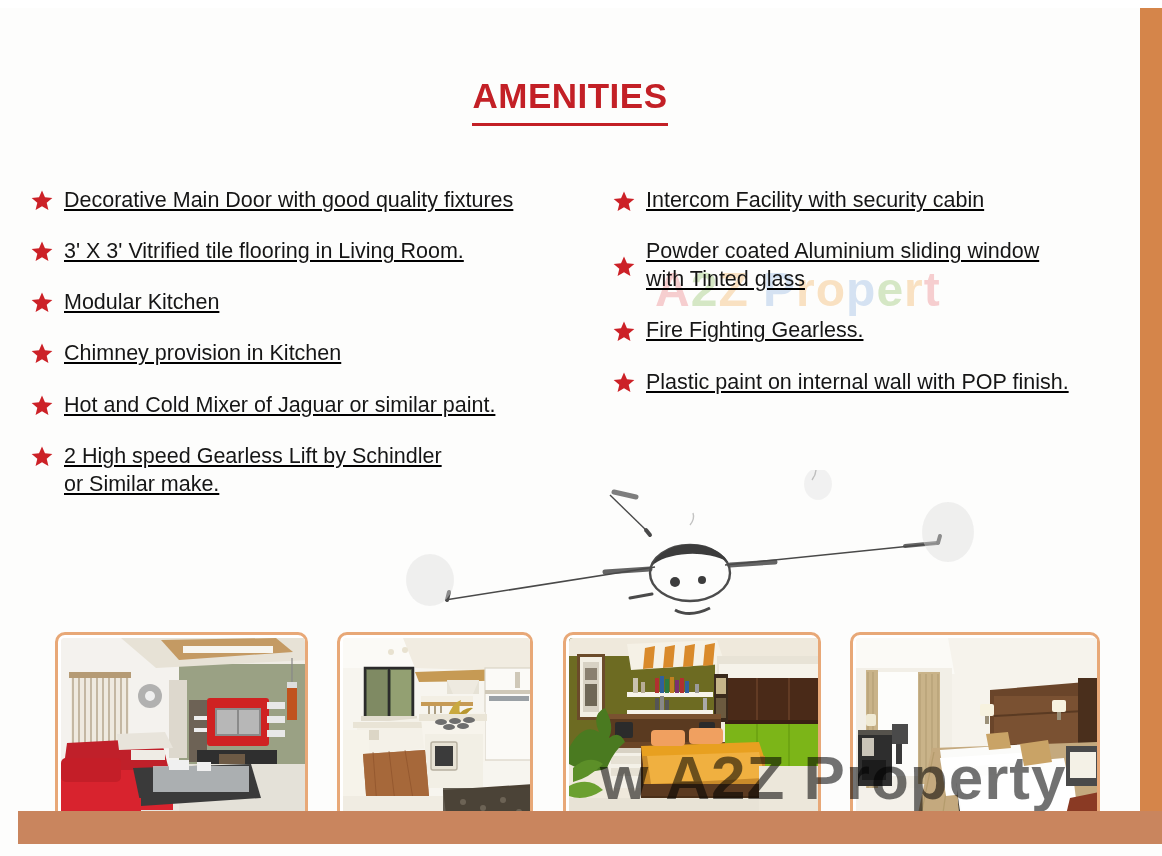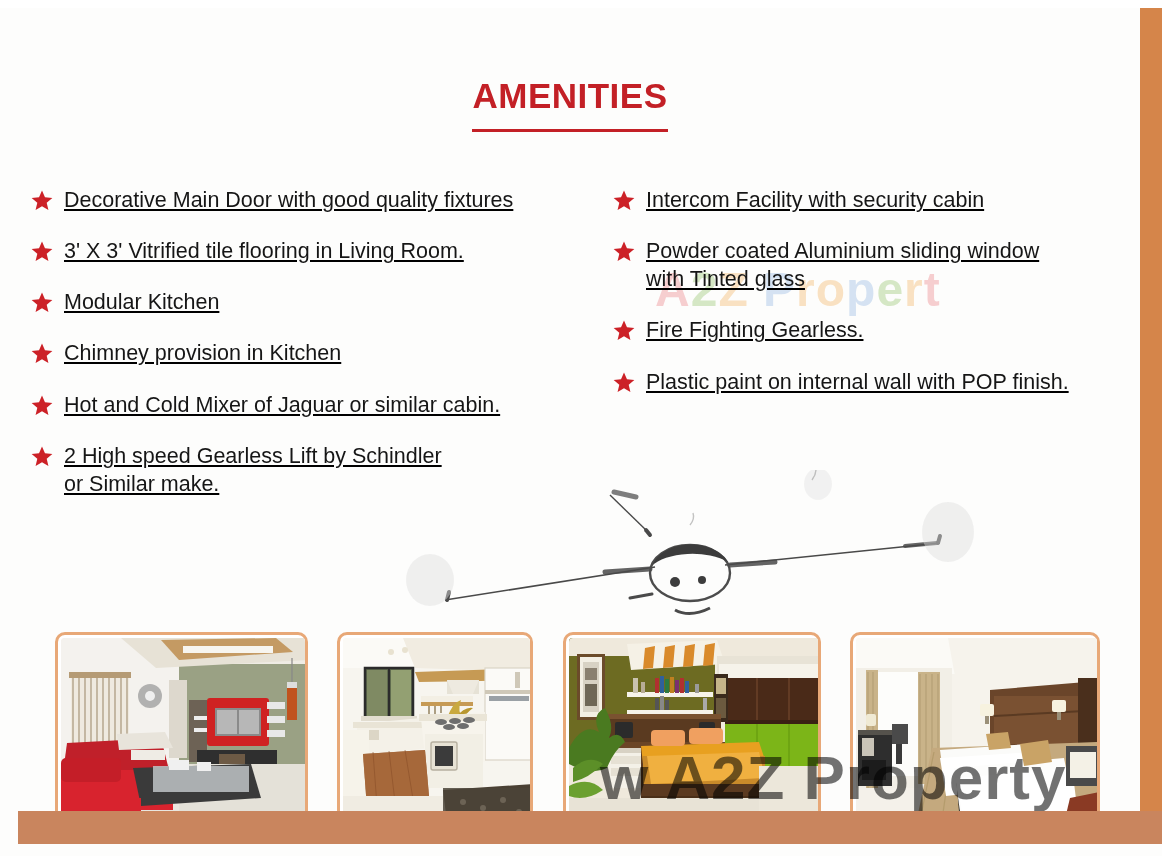--- a/index.html
+++ b/index.html
@@ -29,21 +29,21 @@
   }
   
   .title-wrap{
     position:absolute;left:0;top:78px;width:1140px;text-align:center;
   }
   .title{
     display:inline-block;
     font-size:35px;font-weight:bold;color:#c32026;
     letter-spacing:.5px;
     border-bottom:3px solid #c32026;
-    padding-bottom:14px;
+    padding-bottom:8px;
     line-height:1.05;
   }
   
   .wm-logo{
     position:absolute;left:655px;top:262px;
     font-size:48px;font-weight:bold;letter-spacing:1px;
     white-space:nowrap;
     opacity:.30;
     pointer-events:none;
     font-family:"Liberation Sans", sans-serif;
@@ -73,21 +73,21 @@
   }
   .star{
     flex:0 0 auto;width:26px;height:24px;margin-right:8px;margin-top:3px;
   }
   .btxt{
     font-size:21.5px;color:#161616;line-height:1.31;
     letter-spacing:0px;
     white-space:pre-line;
   }
   .col-left .bullet{margin-bottom:23px;}
-  .col-right .bullet{margin-bottom:23px;}
+  .col-right .bullet{margin-bottom:23px;align-items:center;}
   
   .thumbs{
     position:absolute;left:55px;top:632px;width:1045px;height:191px;
     display:flex;justify-content:space-between;align-items:stretch;
   }
   .thumb{
     border:3px solid #e8a877;
     border-radius:10px;
     box-sizing:border-box;
     overflow:hidden;
@@ -180,21 +180,21 @@
       </span>
       <span class="btxt">Chimney provision in Kitchen</span>
     </div>
 
     <div class="bullet">
       <span class="star">
         <svg viewBox="0 0 24 24" width="24" height="23">
             <polygon points="12,1.5 15.1,8.6 22.8,9.3 16.9,14.4 18.7,22 12,17.9 5.3,22 7.1,14.4 1.2,9.3 8.9,8.6" fill="#cc2127"></polygon>
           </svg>
       </span>
-      <span class="btxt">Hot and Cold Mixer of Jaguar or similar cabin.</span>
+      <span class="btxt">Hot and Cold Mixer of Jaguar or similar paint.</span>
     </div>
 
     <div class="bullet">
       <span class="star">
         <svg viewBox="0 0 24 24" width="24" height="23">
             <polygon points="12,1.5 15.1,8.6 22.8,9.3 16.9,14.4 18.7,22 12,17.9 5.3,22 7.1,14.4 1.2,9.3 8.9,8.6" fill="#cc2127"></polygon>
           </svg>
       </span>
       <span class="btxt">2 High speed Gearless Lift by Schindler
 or Similar make.</span>

